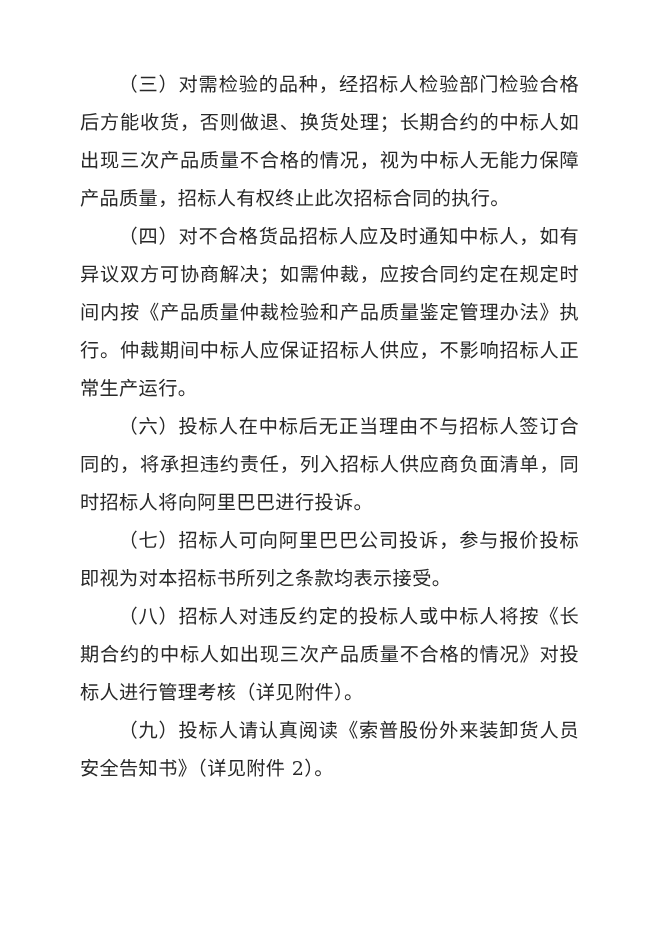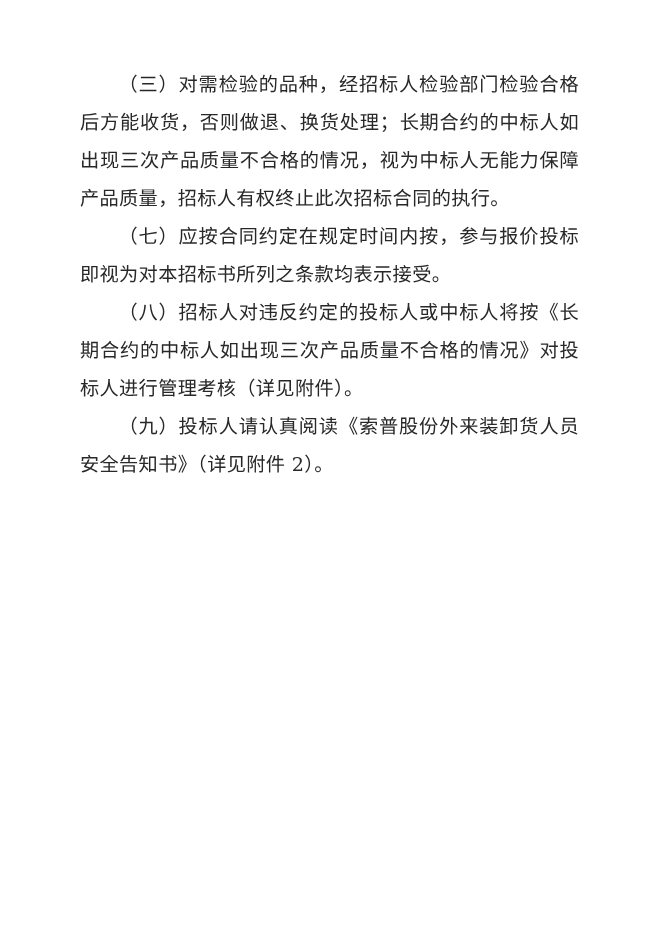--- a/index.html
+++ b/index.html
@@ -57,23 +57,25 @@
   }
 </style>
 </head>
 <body>
 
 <div class="page">
   <div class="doc-body">
 
     <p class="para">（三）对需检验的品种，经招标人检验部门检验合格后方能收货，否则做退、换货处理；长期合约的中标人如出现三次产品质量不合格的情况，视为中标人无能力保障产品质量，招标人有权终止此次招标合同的执行。</p>
 
+    <p class="para">（四）对不合格货品招标人应及时通知中标人，如有异议双方可协商解决；如需仲裁，应按合同约定在规定时间内按《产品质量仲裁检验和产品质量鉴定管理办法》执行。仲裁期间中标人应保证招标人供应，不影响招标人正常生产运行。</p>
 
 
+    <p class="para">（六）投标人在中标后无正当理由不与招标人签订合同的，将承担违约责任，列入招标人供应商负面清单，同时招标人将向阿里巴巴进行投诉。</p>
 
-    <p class="para">（七）应按合同约定在规定时间内按，参与报价投标即视为对本招标书所列之条款均表示接受。</p>
+    <p class="para">（七）招标人可向阿里巴巴公司投诉，参与报价投标即视为对本招标书所列之条款均表示接受。</p>
 
     <p class="para">（八）招标人对违反约定的投标人或中标人将按《长期合约的中标人如出现三次产品质量不合格的情况》对投标人进行管理考核（详见附件）。</p>
 
     <p class="para">（九）投标人请认真阅读《索普股份外来装卸货人员安全告知书》（详见附件 2）。</p>
 
   </div>
 </div>
 
 </body></html>

